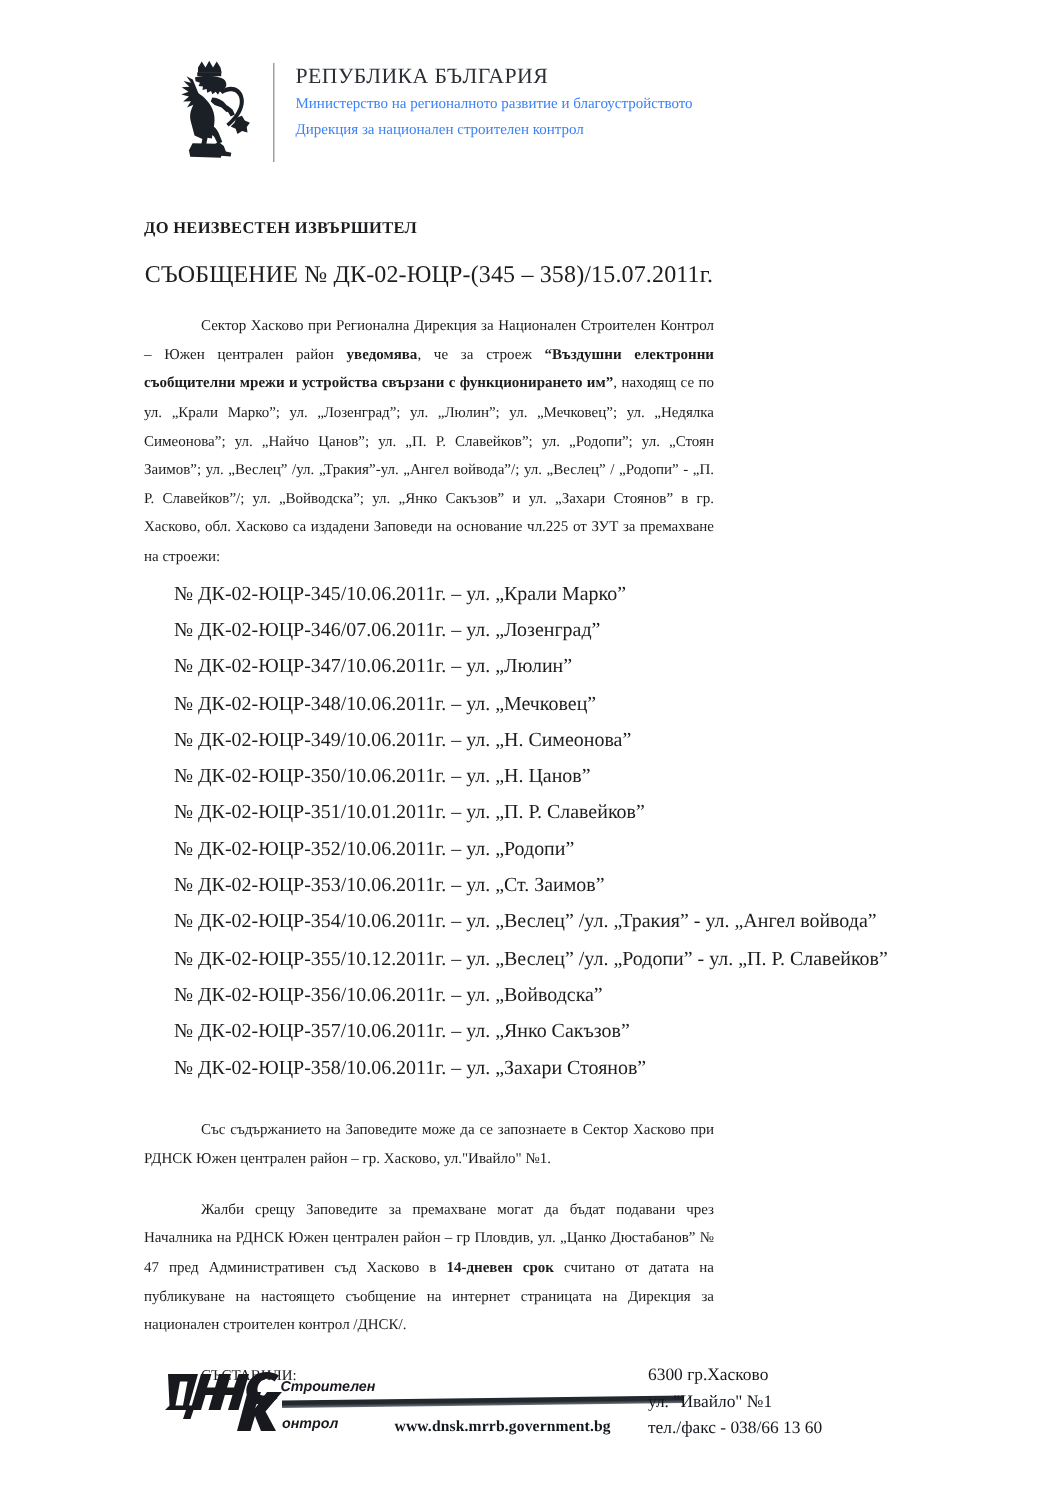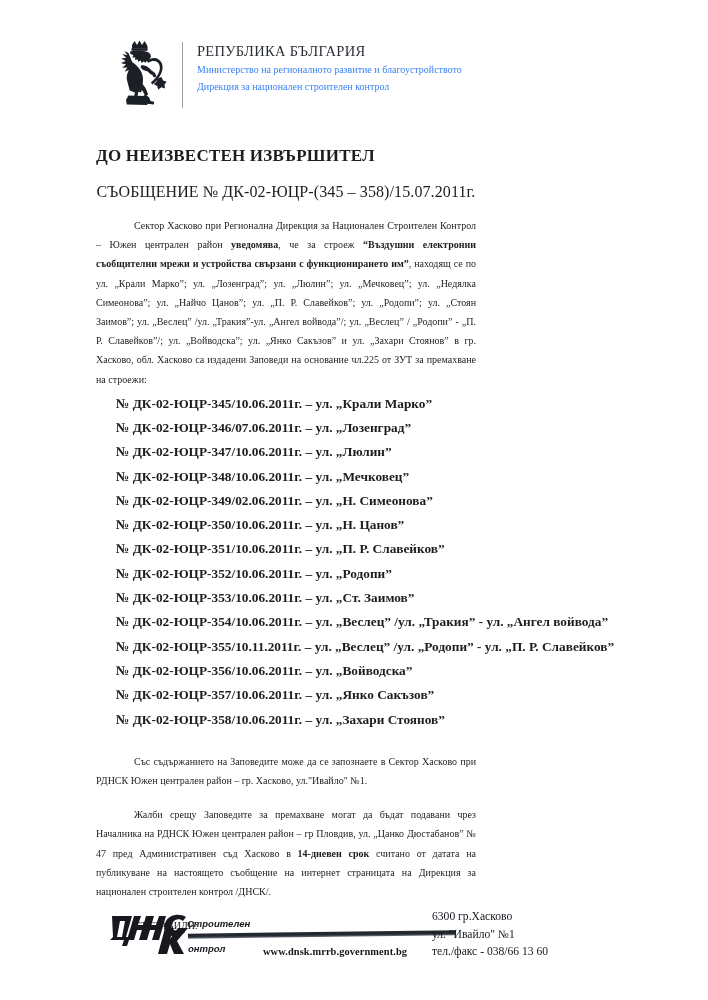--- a/index.html
+++ b/index.html
@@ -56,21 +56,21 @@
     color: #3b82f6;
     line-height: 1.62;
   }
 
   
   .content {
     padding: 16px 92px 0 96px;
   }
   .addressee {
     font-weight: bold;
-    font-size: 17px;
+    font-size: 11px;
     letter-spacing: 0.2px;
     margin: 16px 0 0 0;
   }
   .doc-title {
     font-weight: normal;
     font-size: 16px;
     text-align: center;
     margin: 17px 0 0 0;
     letter-spacing: 0.1px;
   }
@@ -89,21 +89,20 @@
   ul.orders {
     list-style: none;
     margin: 8px 0 0 0;
     padding: 0 0 0 20px;
   }
   ul.orders li {
     font-size: 13.3px;
     line-height: 1.0;
     padding: 0 0 11px 0;
     white-space: nowrap;
-    font-weight: bold;
   }
 
   
   .footer {
     position: absolute;
     left: 0;
     right: 0;
     bottom: 22px;
     height: 72px;
   }
@@ -200,27 +199,27 @@
 
     <div class="doc-title">СЪОБЩЕНИЕ № ДК-02-ЮЦР-(345 – 358)/15.07.2011г.</div>
 
     <p class="body-par"><span>Сектор Хасково при Регионална Дирекция за Национален Строителен Контрол – Южен централен район </span><span class="b">уведомява</span><span>, че за строеж  </span><span class="b">“Въздушни електронни съобщителни мрежи и устройства свързани с функционирането им”</span><span>, находящ се по ул. „Крали Марко”; ул. „Лозенград”; ул. „Люлин”; ул. „Мечковец”; ул. „Недялка Симеонова”; ул. „Найчо Цанов”; ул. „П. Р. Славейков”; ул. „Родопи”; ул. „Стоян Заимов”; ул. „Веслец” /ул. „Тракия”-ул. „Ангел войвода”/; ул. „Веслец” / „Родопи” - „П. Р. Славейков”/; ул. „Войводска”; ул. „Янко Сакъзов” и ул. „Захари Стоянов” в гр. Хасково, обл. Хасково са издадени Заповеди на основание чл.225 от ЗУТ за премахване на строежи:</span></p>
 
     <ul class="orders">
       <li>№ ДК-02-ЮЦР-345/10.06.2011г. – ул. „Крали Марко”</li>
       <li>№ ДК-02-ЮЦР-346/07.06.2011г. – ул. „Лозенград”</li>
       <li>№ ДК-02-ЮЦР-347/10.06.2011г. – ул. „Люлин”</li>
       <li>№ ДК-02-ЮЦР-348/10.06.2011г. – ул. „Мечковец”</li>
-      <li>№ ДК-02-ЮЦР-349/02.06.2011г. – ул. „Н. Симеонова”</li>
+      <li>№ ДК-02-ЮЦР-349/10.06.2011г. – ул. „Н. Симеонова”</li>
       <li>№ ДК-02-ЮЦР-350/10.06.2011г. – ул. „Н. Цанов”</li>
-      <li>№ ДК-02-ЮЦР-351/10.06.2011г. – ул. „П. Р. Славейков”</li>
+      <li>№ ДК-02-ЮЦР-351/10.01.2011г. – ул. „П. Р. Славейков”</li>
       <li>№ ДК-02-ЮЦР-352/10.06.2011г. – ул. „Родопи”</li>
       <li>№ ДК-02-ЮЦР-353/10.06.2011г. – ул. „Ст. Заимов”</li>
       <li>№ ДК-02-ЮЦР-354/10.06.2011г. – ул. „Веслец” /ул. „Тракия” - ул. „Ангел войвода”</li>
-      <li>№ ДК-02-ЮЦР-355/10.11.2011г. – ул. „Веслец” /ул. „Родопи” - ул. „П. Р. Славейков”</li>
+      <li>№ ДК-02-ЮЦР-355/10.12.2011г. – ул. „Веслец” /ул. „Родопи” - ул. „П. Р. Славейков”</li>
       <li>№ ДК-02-ЮЦР-356/10.06.2011г. – ул. „Войводска”</li>
       <li>№ ДК-02-ЮЦР-357/10.06.2011г. – ул. „Янко Сакъзов”</li>
       <li>№ ДК-02-ЮЦР-358/10.06.2011г. – ул. „Захари Стоянов”</li>
     </ul>
 
     <p class="body-par">Със съдържанието на Заповедите може да се запознаете в Сектор Хасково при РДНСК Южен централен район – гр. Хасково, ул."Ивайло" №1.</p>
 
     <p class="body-par"><span>Жалби срещу Заповедите за премахване могат да бъдат подавани чрез Началника на РДНСК Южен централен район – гр Пловдив, ул. „Цанко Дюстабанов” № 47 пред Административен съд Хасково в </span><span class="b">14-дневен срок</span><span> считано от датата на публикуване на настоящето съобщение на интернет страницата на Дирекция за национален строителен контрол /ДНСК/.</span></p>
 
     <p class="body-par">СЪСТАВИЛИ:</p>

